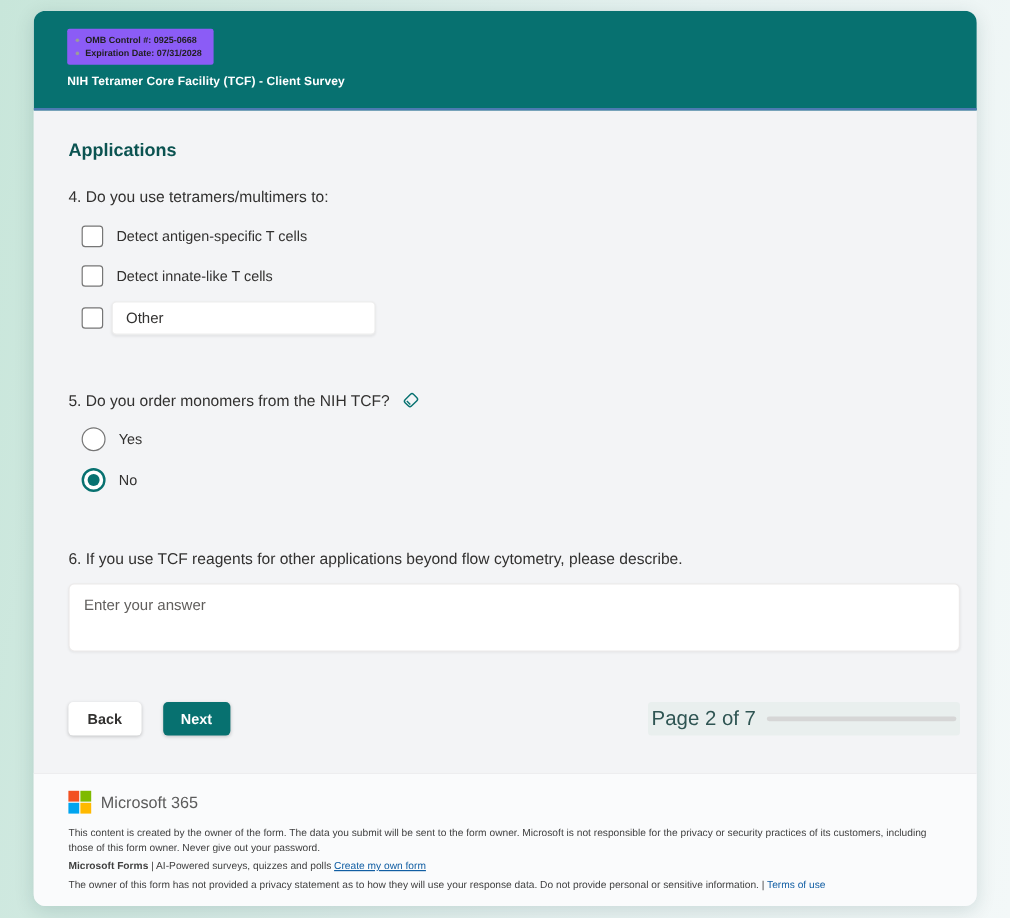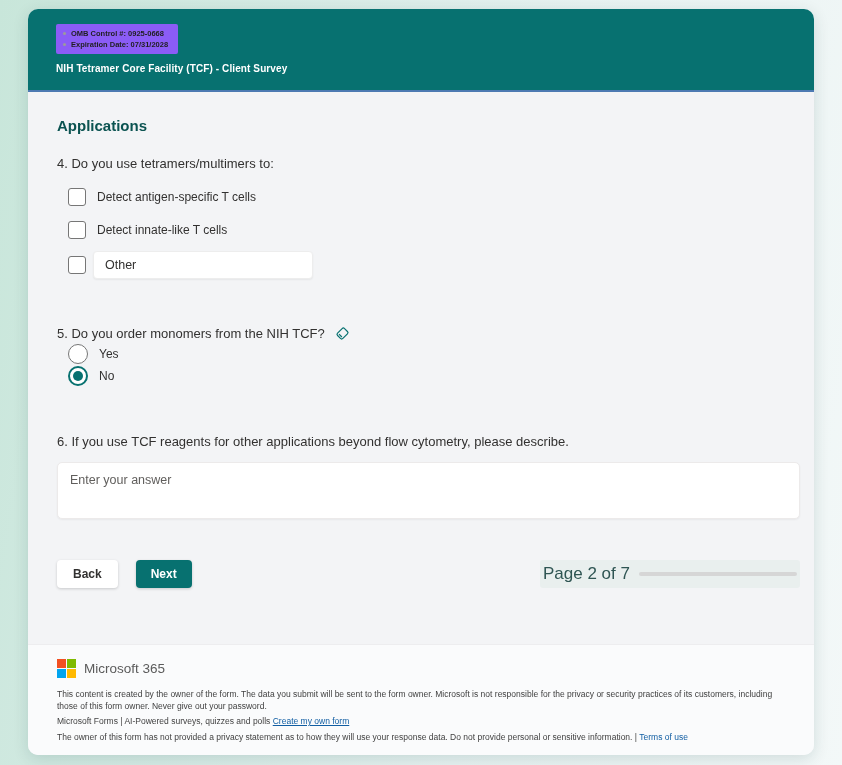--- a/index.html
+++ b/index.html
@@ -56,21 +56,21 @@
   .q5-block { margin-top:46px; }
   .q5-head { display:flex; align-items:center; }
   .eraser-icon { margin-left:9px; cursor:pointer; display:inline-flex; }
   .radio {
     width:20px; height:20px; border-radius:50%; background:#fff;
     border:1px solid #767676; margin-right:11px; flex:0 0 auto;
     display:flex; align-items:center; justify-content:center;
   }
   .radio.selected { border:2px solid #077170; }
   .radio.selected::after { content:""; width:10px; height:10px; border-radius:50%; background:#077170; }
-  .radio-row { display:flex; align-items:center; margin-top:2px; cursor:pointer; }
+  .radio-row { display:flex; align-items:center; margin-top:14px; cursor:pointer; }
   .q6-block { margin-top:48px; }
   .answer-area {
     margin-top:13px; width:100%; height:57px; background:#fff;
     border:1px solid #eceaea; border-radius:5px; padding:10px 12px;
     font-size:12.5px; color:#323130; resize:none; outline:none;
     font-family:"Liberation Sans", sans-serif;
     box-shadow:0 1px 2px rgba(0,0,0,.05);
   }
   .answer-area::placeholder { color:#605e5c; opacity:1; }
   
@@ -95,21 +95,21 @@
     padding:14px 28px 12px 29px;
   }
   .brand-row { display:flex; align-items:center; gap:8px; }
   .ms-logo { display:grid; grid-template-columns:9px 9px; grid-template-rows:9px 9px; gap:1px; }
   .ms-logo span { width:9px; height:9px; display:block; }
   .brand-name { font-size:13.5px; color:#5b5b5b; }
   .legal { font-size:8.5px; color:#3f3f3f; line-height:11.5px; }
   .legal.p1 { margin-top:11px; }
   .legal.p2 { margin-top:4px; }
   .legal.p3 { margin-top:4px; }
-  .legal b { font-weight:400;text-align:center; }
+  .legal b { font-weight:700;text-align:center; }
   .legal a { color:#115ea3; cursor:pointer; }
   .legal a.u { text-decoration:underline; }
 </style>
 </head>
 <body>
 
 <div class="card">
 
   <div class="header">
     <div class="omb-box">

